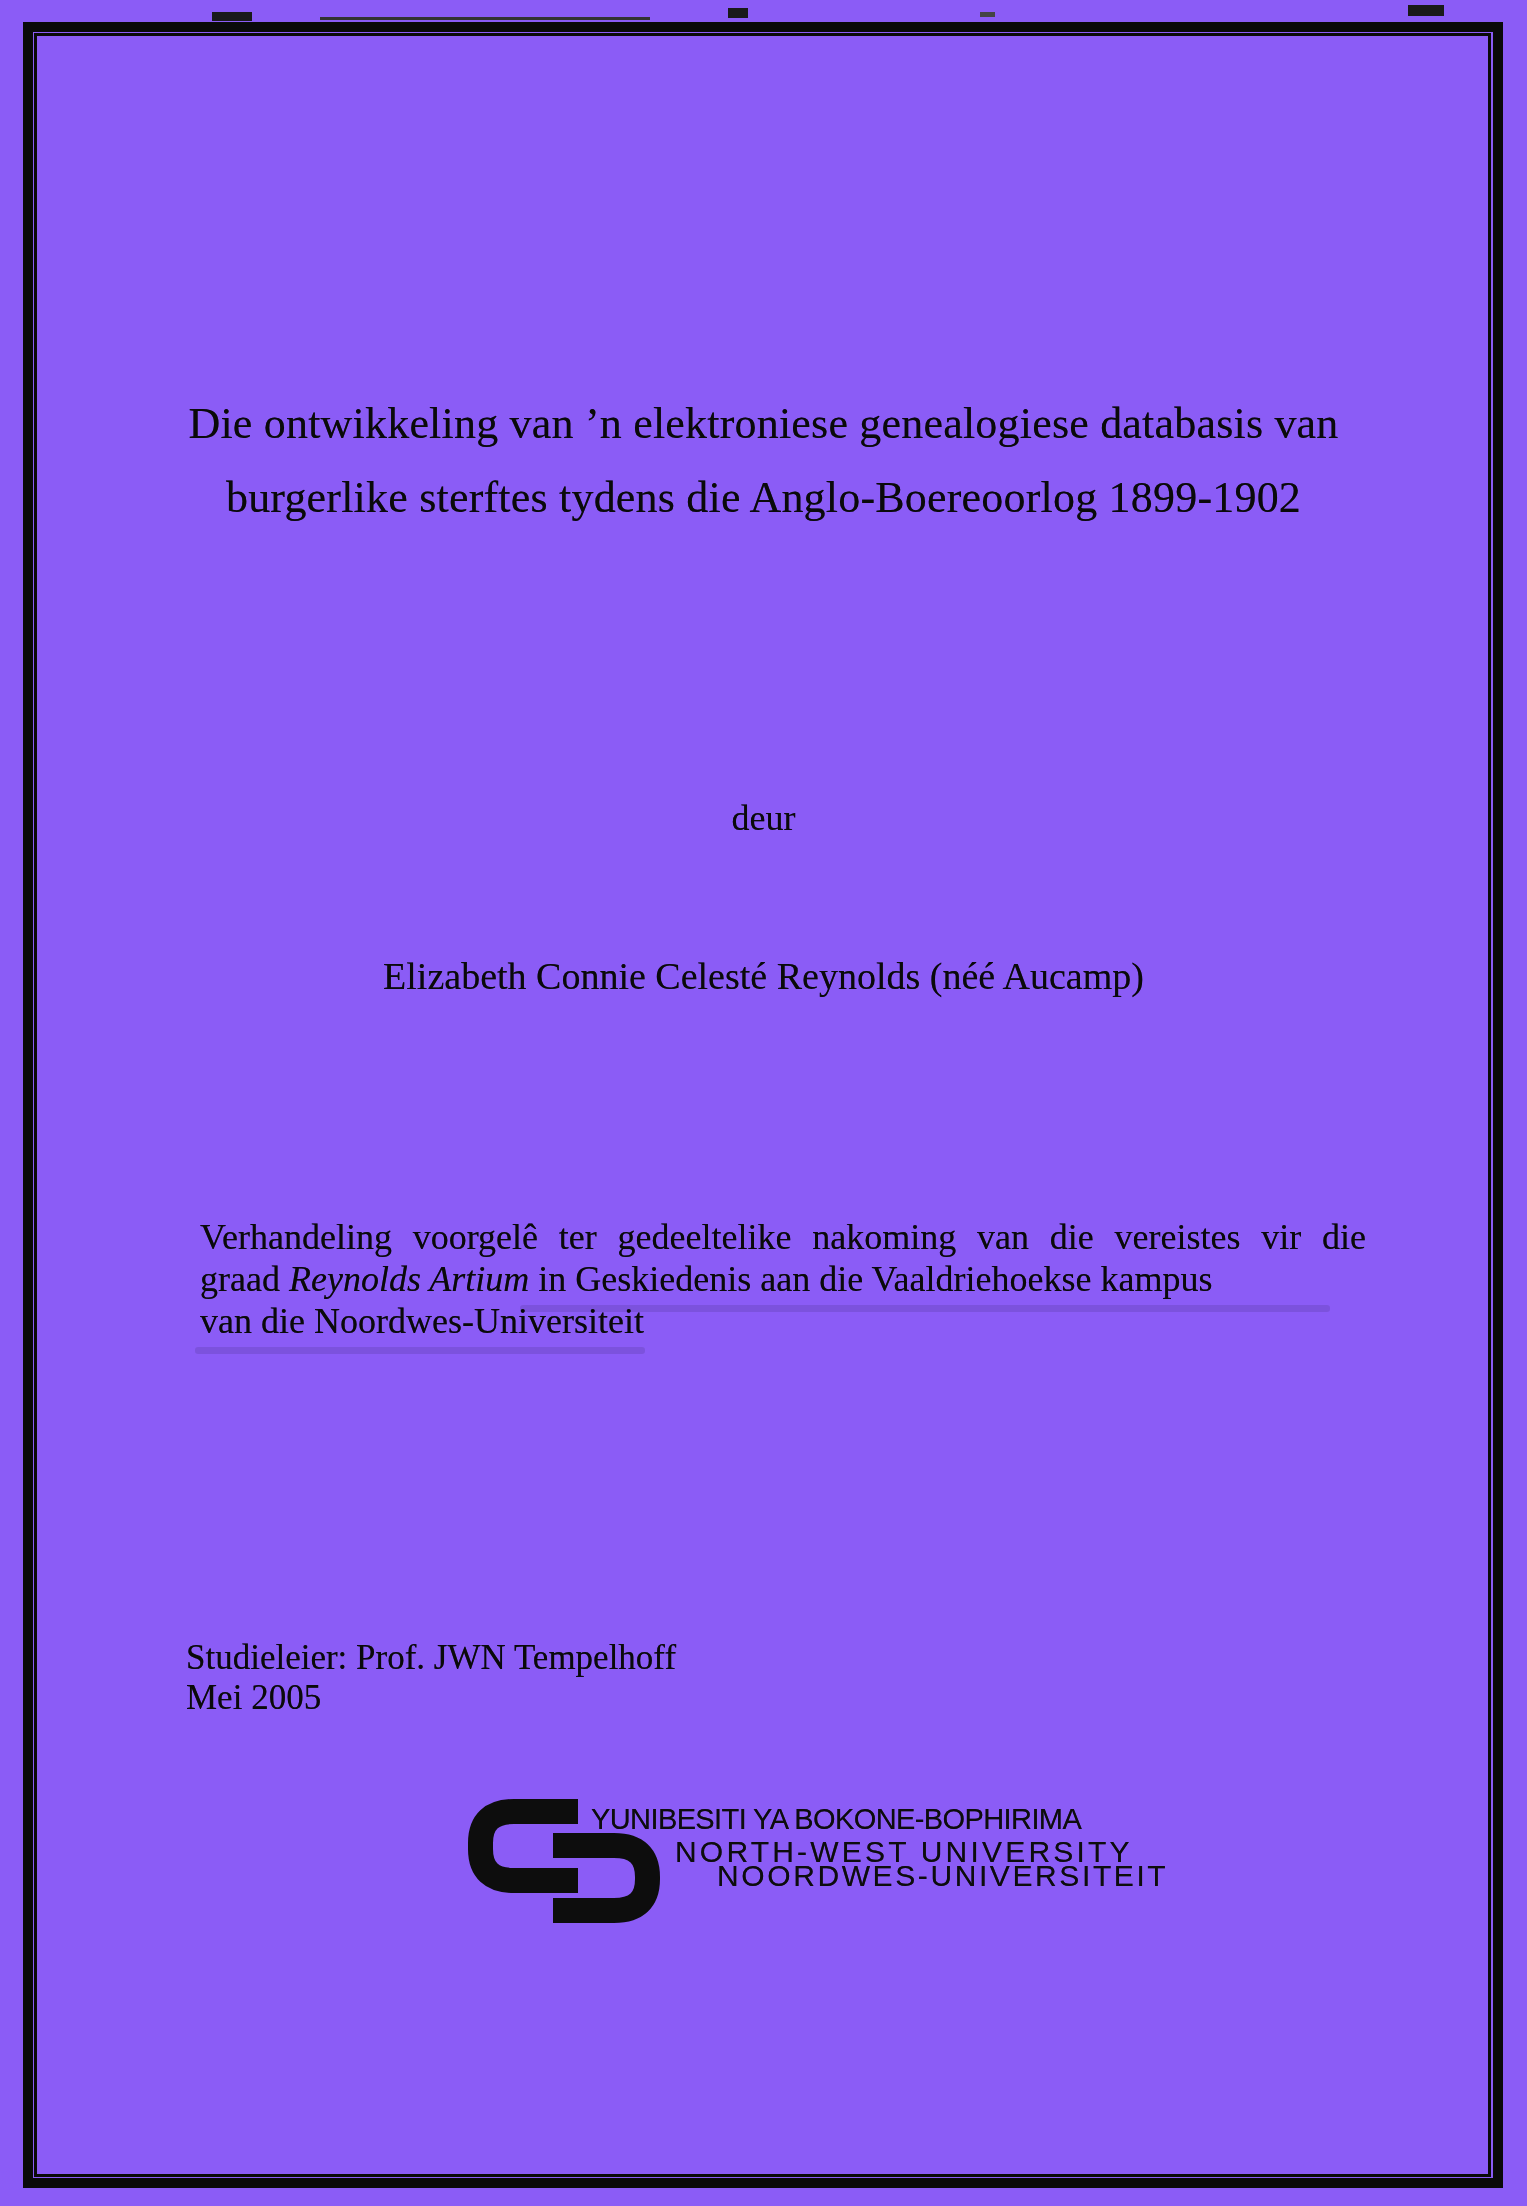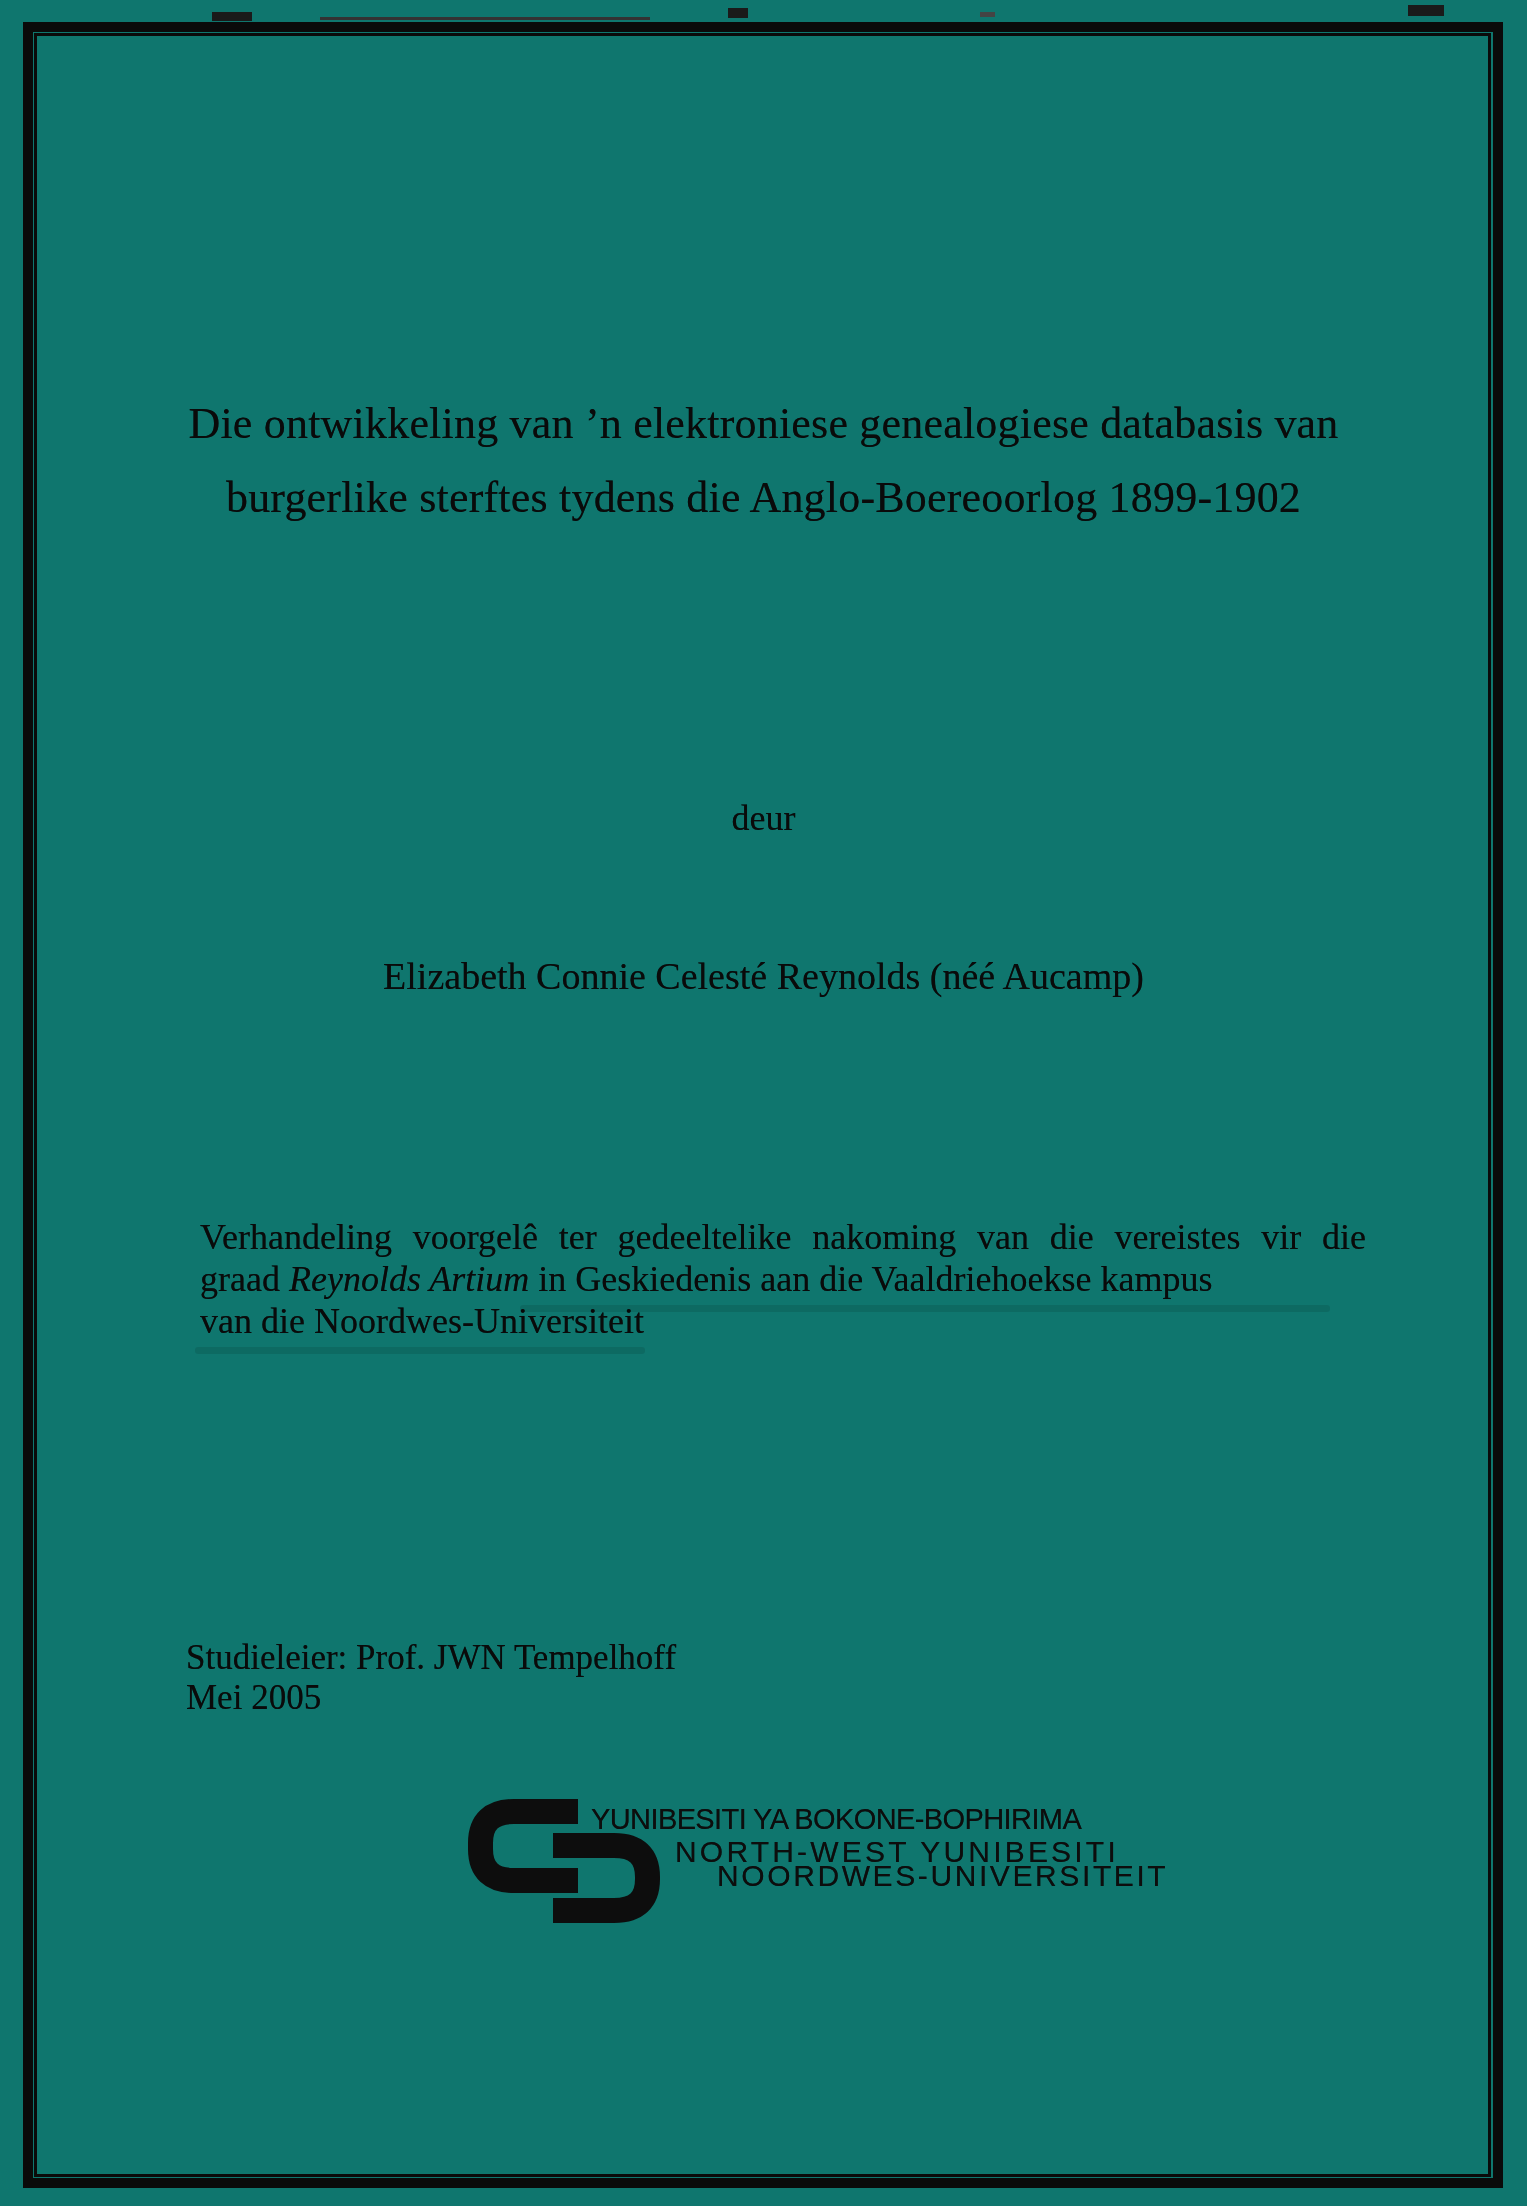--- a/index.html
+++ b/index.html
@@ -1,20 +1,20 @@
 <!DOCTYPE html>
 <html><head>
 <meta charset="utf-8">
 <style>
   html, body { margin: 0; padding: 0; background: #ffffff; }
   .page {
     position: relative;
     width: 1527px;
     height: 2206px;
-    background: #0f766e;
+    background: #8b5cf6;
     font-family: "Liberation Serif", "DejaVu Serif", serif;
     color: #0a0a0a;
     overflow: hidden;
   }
   
   .frame-outer {
     position: absolute;
     left: 23px; top: 22px; right: 24px; bottom: 18px;
     border: 10px solid #0a0a0a;
   }
@@ -120,17 +120,17 @@
     <div>Studieleier: Prof. JWN Tempelhoff</div>
     <div>Mei 2005</div>
   </div>
 
   <div class="logo">
     <svg width="192" height="125" viewBox="0 0 192 125" aria-hidden="true">
       <path d="M 110 13.5 H 46 Q 12.5 13.5 12.5 45 L 12.5 51 Q 12.5 82.5 46 82.5 H 110" fill="none" stroke="#0d0d0d" stroke-width="25" stroke-linecap="butt"></path>
       <path d="M 85 47.5 H 146 Q 179.5 47.5 179.5 79 L 179.5 81 Q 179.5 112.5 146 112.5 H 85" fill="none" stroke="#0d0d0d" stroke-width="25" stroke-linecap="butt"></path>
     </svg>
     <div class="logo-line ll1">YUNIBESITI YA BOKONE-BOPHIRIMA</div>
-    <div class="logo-line ll2">NORTH-WEST YUNIBESITI</div>
+    <div class="logo-line ll2">NORTH-WEST UNIVERSITY</div>
     <div class="logo-line ll3">NOORDWES-UNIVERSITEIT</div>
   </div>
 
 </div>
 
 </body></html>

